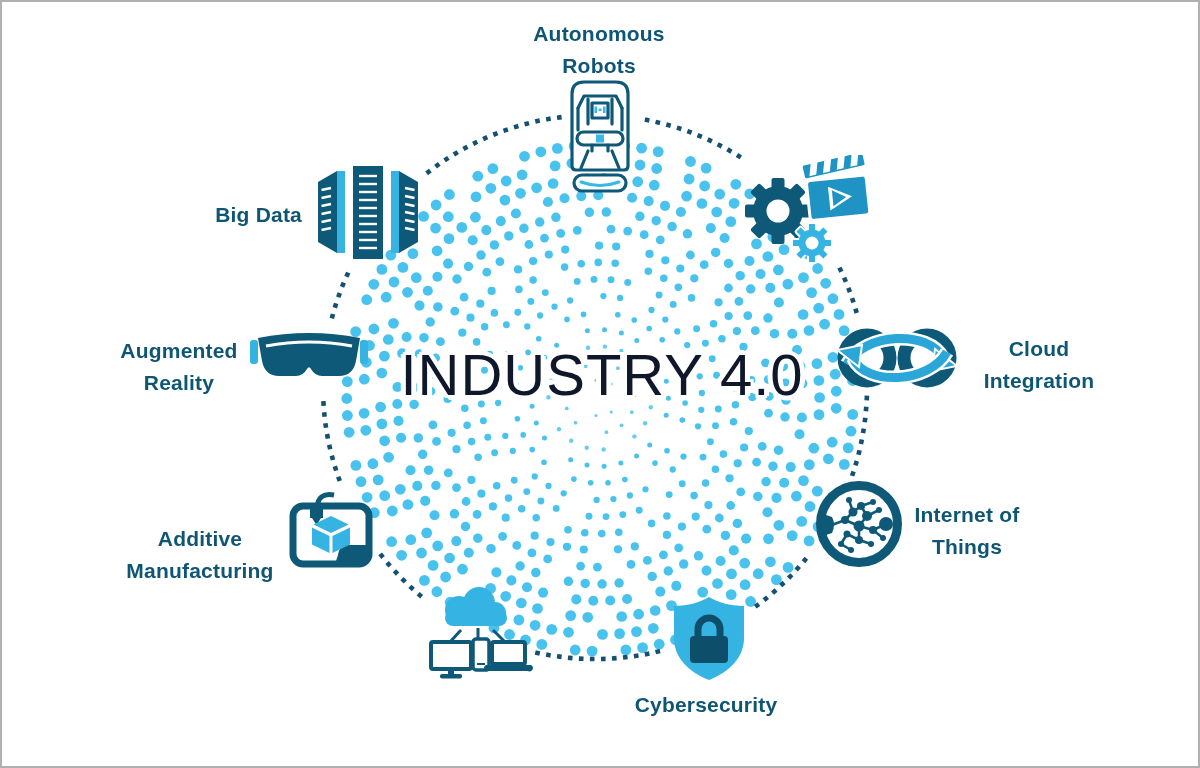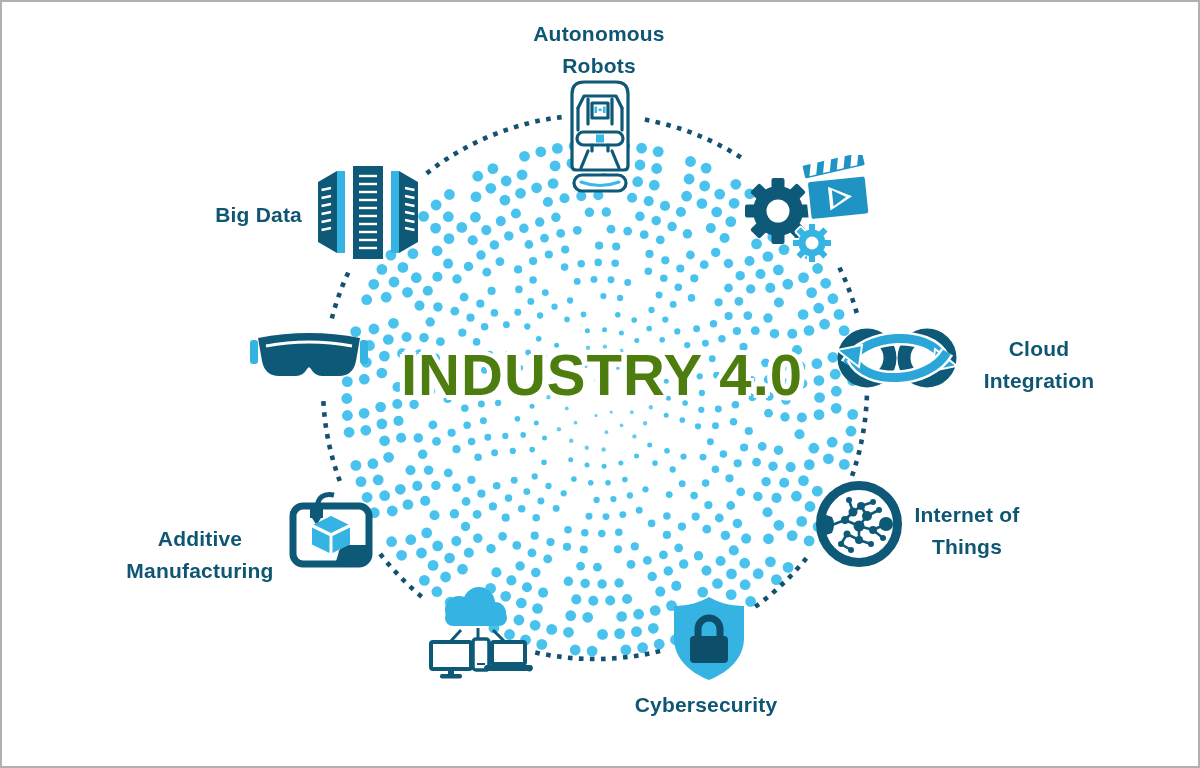--- a/index.html
+++ b/index.html
@@ -21,23 +21,23 @@
     line-height:32px;
     color:#0e5673;
     white-space:pre-line;
     letter-spacing:0.2px;
   }
   .title{
     position:absolute;
     left:346px;top:339px;width:508px;
     text-align:center;
     font-size:58px;
-    font-weight:bold;
+    font-weight:normal;
     letter-spacing:1px;
-    color:#4d7c0f;
+    color:#0f172a;
     text-shadow:
       3px 0 0 #fff,-3px 0 0 #fff,0 3px 0 #fff,0 -3px 0 #fff,
       3px 3px 0 #fff,-3px -3px 0 #fff,3px -3px 0 #fff,-3px 3px 0 #fff,
       5px 1px 0 #fff,-5px -1px 0 #fff,1px 5px 0 #fff,-1px -5px 0 #fff;
     white-space:nowrap;
   }
   
   #ic-car{left:562px;top:76px;width:72px;height:116px;}
   #ic-bigdata{left:313px;top:158px;width:108px;height:104px;}
   #ic-sim{left:742px;top:153px;width:128px;height:110px;}
@@ -934,15 +934,17 @@
 Manufacturing</div>
 
   <div class="icon-box" id="ic-ar">
     <svg viewBox="0 0 118 68">
       <rect x="0" y="15" width="8" height="24" rx="3" fill="#35b4e3"></rect>
       <rect x="110" y="15" width="8" height="24" rx="3" fill="#35b4e3"></rect>
       <path d="M8,13 Q59,3 110,13 L106,36 Q103,51 89,51 L72,51 Q65,51 61,44 Q59,40.5 57,44 Q53,51 46,51 L29,51 Q15,51 12,36 Z" fill="#0e5878"></path>
       <path d="M16,21 Q59,13 102,21" fill="none" stroke="#fff" stroke-width="3"></path>
     </svg>
   </div>
+  <div class="node-label" id="lb-ar">Augmented
+Reality</div>
 
   <div class="title">INDUSTRY 4.0</div>
 </div>
 
 </body></html>

